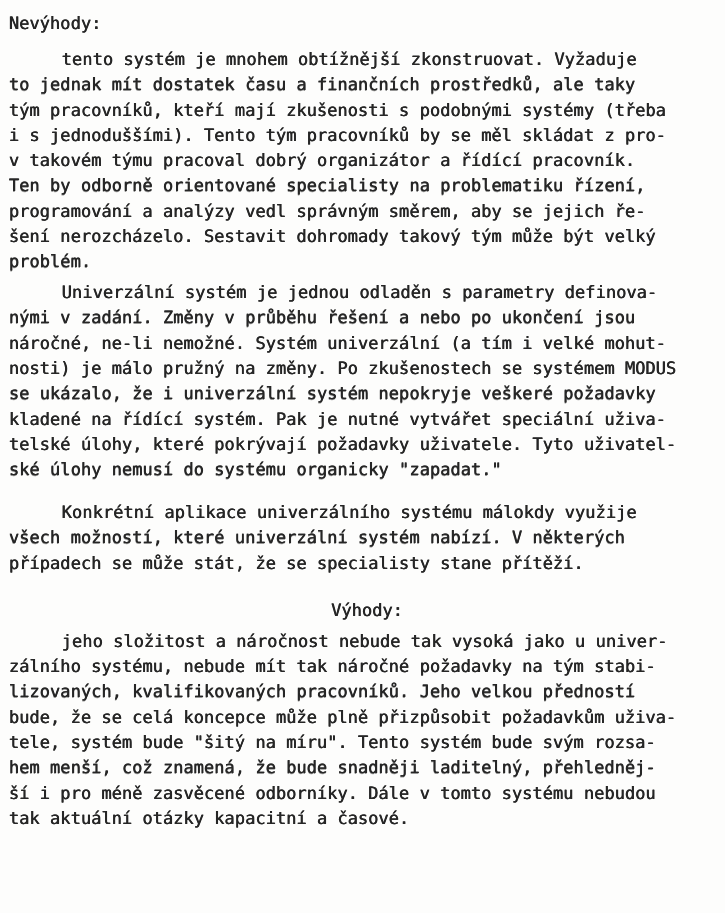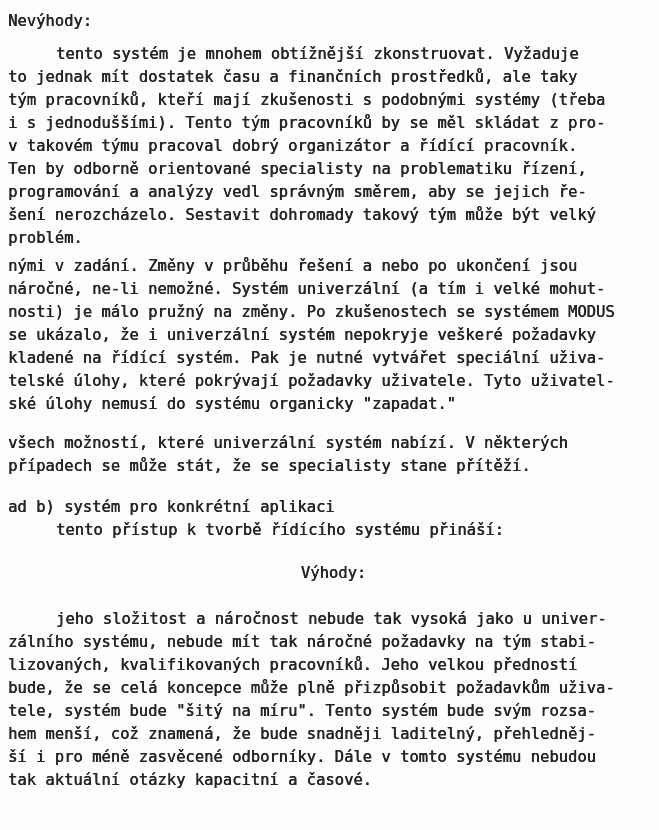--- a/index.html
+++ b/index.html
@@ -29,21 +29,21 @@
   .line {
     white-space: pre;
     height: 23px;
   }
   .indent { padding-left: 48px; }
   .blk-para1   { margin-top: 10px; }
   .blk-para2   { margin-top: 5px;  }
   .blk-para3   { margin-top: 16px; }
   .blk-adb     { margin-top: 18px; }
   .blk-vyhody  { margin-top: 20px; text-align: center;  }
-  .blk-para4   { margin-top: 23px;  }
+  .blk-para4   { margin-top: 5px;  }
 </style>
 </head>
 <body>
 
 <div class="page" style="background: rgb(253, 253, 252); color: rgb(38, 38, 38);">
 
   <div class="blk blk-heading">
     <div class="line">Nevýhody:</div>
   </div>
 
@@ -53,38 +53,36 @@
     <div class="line">tým pracovníků, kteří mají zkušenosti s podobnými systémy (třeba</div>
     <div class="line">i s jednoduššími). Tento tým pracovníků by se měl skládat z pro-</div>
     <div class="line">v takovém týmu pracoval dobrý organizátor a řídící pracovník.</div>
     <div class="line">Ten by odborně orientované specialisty na problematiku řízení,</div>
     <div class="line">programování a analýzy vedl správným směrem, aby se jejich ře-</div>
     <div class="line">šení nerozcházelo. Sestavit dohromady takový tým může být velký</div>
     <div class="line">problém.</div>
   </div>
 
   <div class="blk blk-para2">
+    <div class="line indent">Univerzální systém je jednou odladěn s parametry definova-</div>
     <div class="line">nými v zadání. Změny v průběhu řešení a nebo po ukončení jsou</div>
     <div class="line">náročné, ne-li nemožné. Systém univerzální (a tím i velké mohut-</div>
     <div class="line">nosti) je málo pružný na změny. Po zkušenostech se systémem MODUS</div>
     <div class="line">se ukázalo, že i univerzální systém nepokryje veškeré požadavky</div>
     <div class="line">kladené na řídící systém. Pak je nutné vytvářet speciální uživa-</div>
     <div class="line">telské úlohy, které pokrývají požadavky uživatele. Tyto uživatel-</div>
     <div class="line">ské úlohy nemusí do systému organicky "zapadat."</div>
   </div>
 
   <div class="blk blk-para3">
+    <div class="line indent">Konkrétní aplikace univerzálního systému málokdy využije</div>
     <div class="line">všech možností, které univerzální systém nabízí. V některých</div>
     <div class="line">případech se může stát, že se specialisty stane přítěží.</div>
   </div>
 
-  <div class="blk blk-adb">
-    <div class="line">ad b) systém pro konkrétní aplikaci</div>
-    <div class="line indent">tento přístup k tvorbě řídícího systému přináší:</div>
-  </div>
 
   <div class="blk blk-vyhody">
     <div class="line">Výhody:</div>
   </div>
 
   <div class="blk blk-para4">
     <div class="line indent">jeho složitost a náročnost nebude tak vysoká jako u univer-</div>
     <div class="line">zálního systému, nebude mít tak náročné požadavky na tým stabi-</div>
     <div class="line">lizovaných, kvalifikovaných pracovníků. Jeho velkou předností</div>
     <div class="line">bude, že se celá koncepce může plně přizpůsobit požadavkům uživa-</div>

